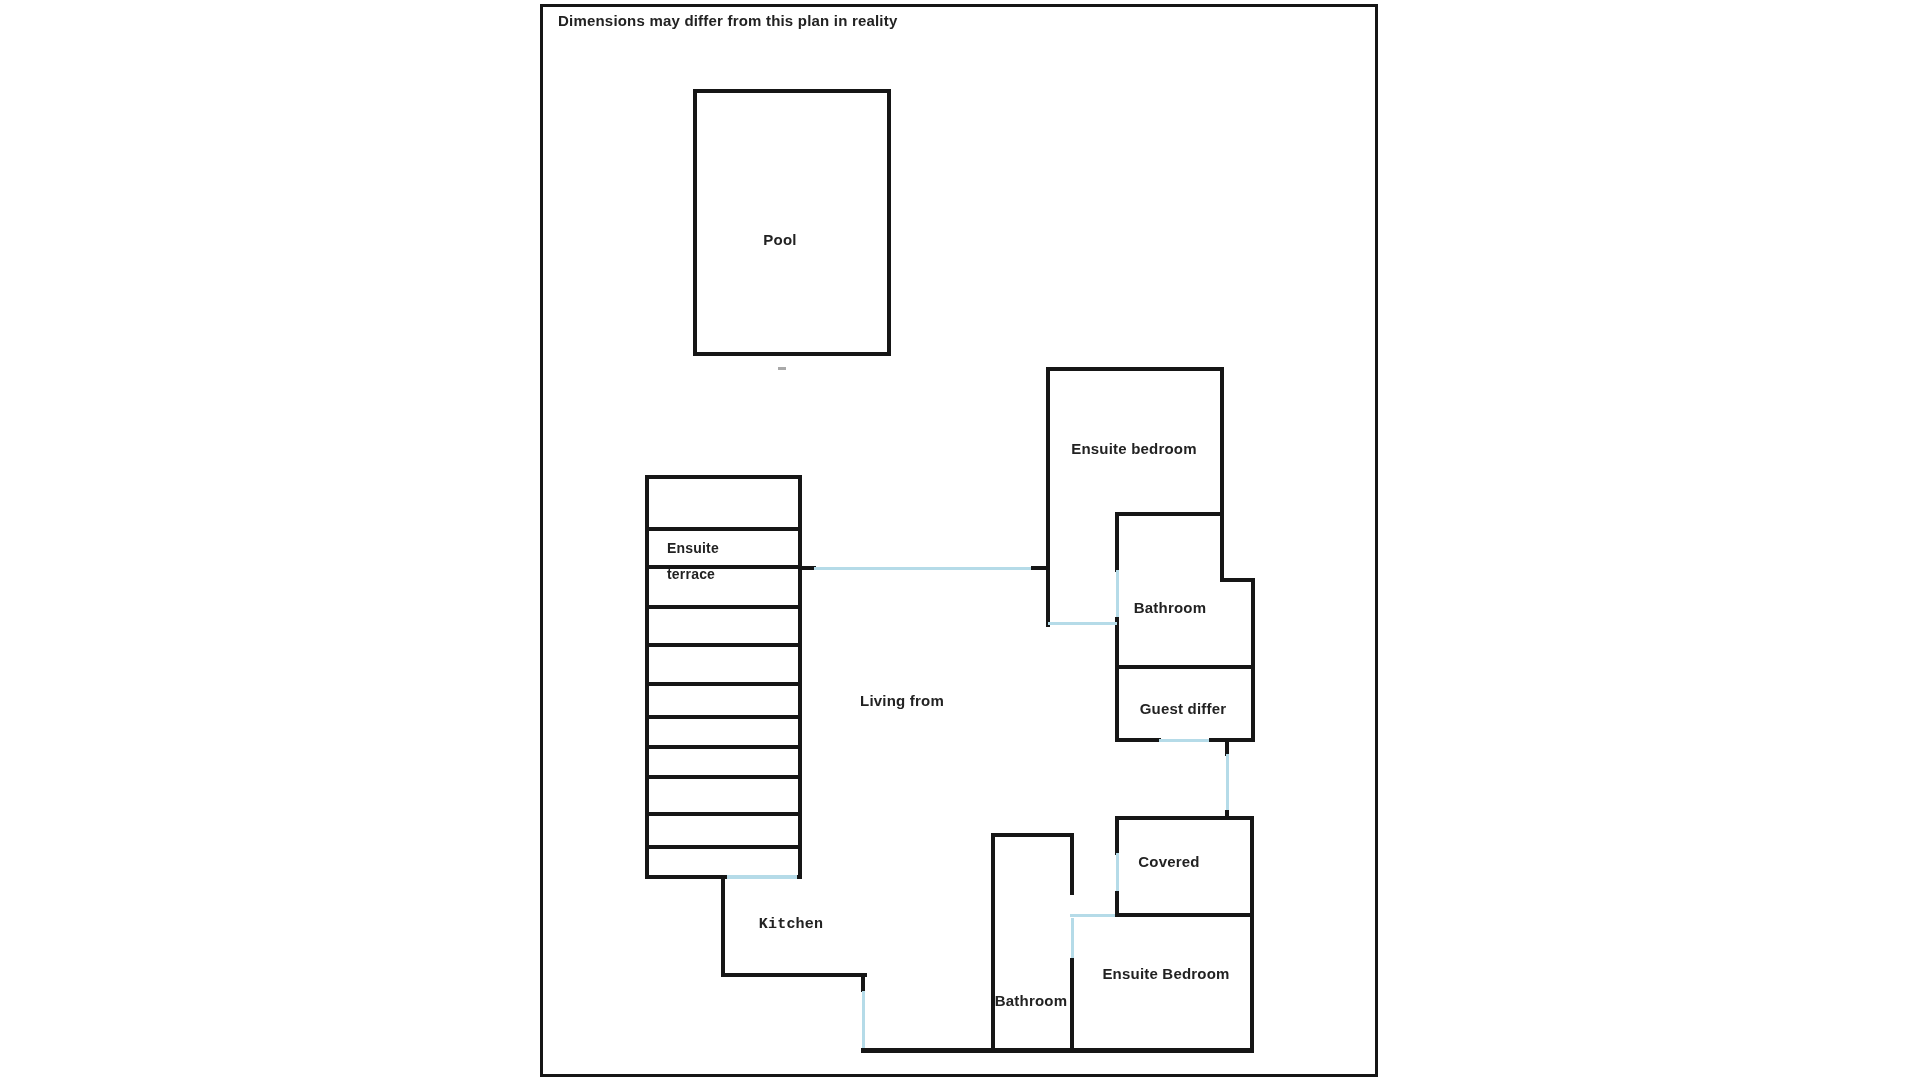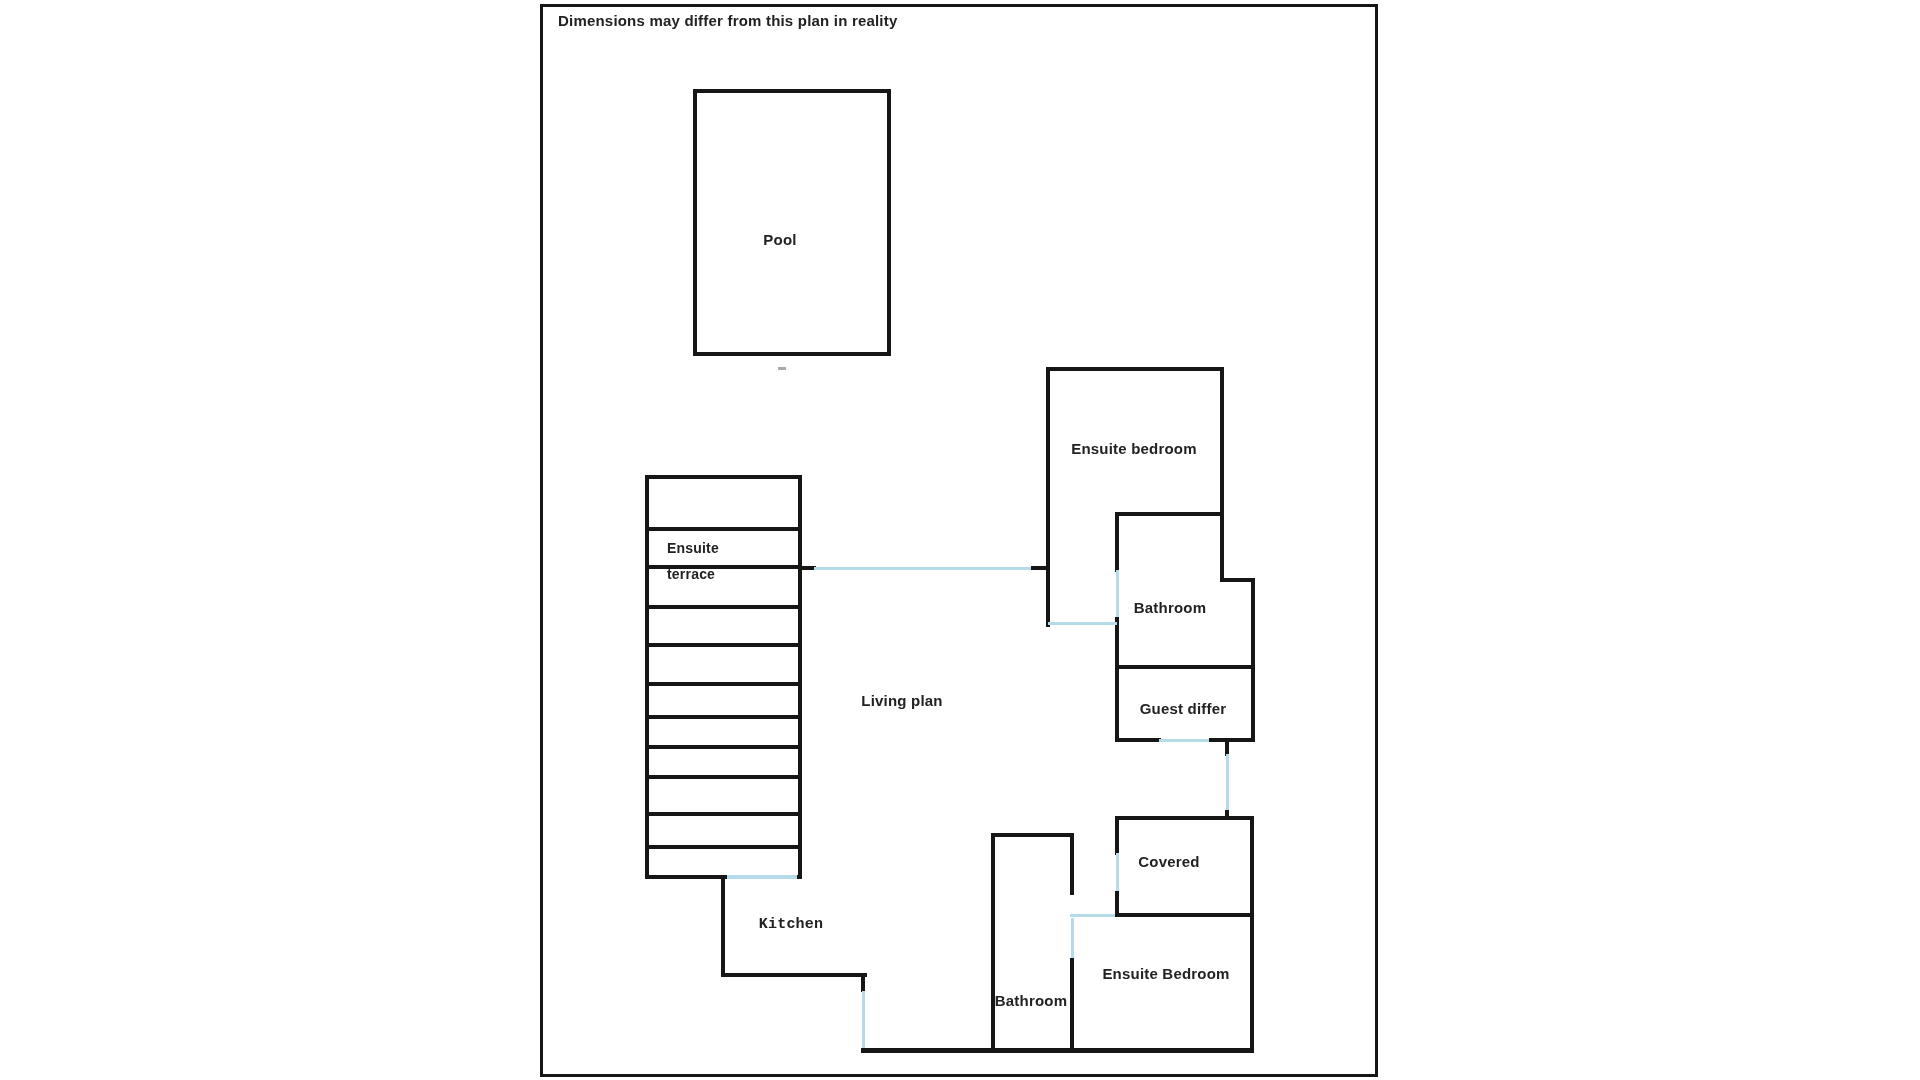--- a/index.html
+++ b/index.html
@@ -60,21 +60,21 @@
   <div class="wall" style="left:645px;top:845px;width:157px;height:4px;"></div>
   <div class="lbl" style="left:667px;top:540px;font-size:14px;">Ensuite</div>
   <div class="lbl" style="left:667px;top:566px;font-size:14px;">terrace</div>
 
   <div class="door" style="left:727px;top:875px;width:70px;height:4px;"></div>
 
   <div class="wall" style="left:800px;top:566px;width:16px;height:4px;"></div>
   <div class="door" style="left:814px;top:567px;width:219px;height:3px;"></div>
   <div class="wall" style="left:1031px;top:566px;width:17px;height:4px;"></div>
 
-  <div class="lbl center" style="left:902px;top:700px;">Living plan</div>
+  <div class="lbl center" style="left:902px;top:700px;">Living from</div>
 
   <div class="wall" style="left:721px;top:878px;width:4px;height:99px;"></div>
   <div class="wall" style="left:721px;top:973px;width:146px;height:4px;"></div>
   <div class="wall" style="left:861px;top:977px;width:4px;height:15px;"></div>
   <div class="door" style="left:862px;top:991px;width:3px;height:59px;"></div>
   <div class="lbl center" style="left:791px;top:924px;font-family:Liberation Mono, monospace;">Kitchen</div>
 
   <div class="wall" style="left:861px;top:1048px;width:393px;height:5px;"></div>
 
   <div class="wall" style="left:991px;top:833px;width:4px;height:217px;"></div>

